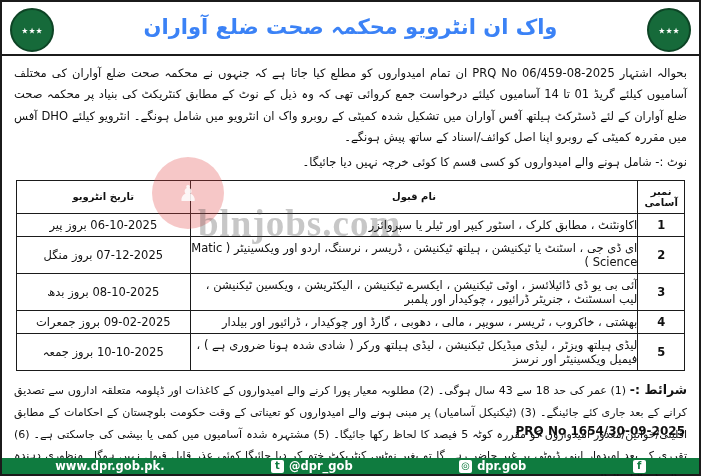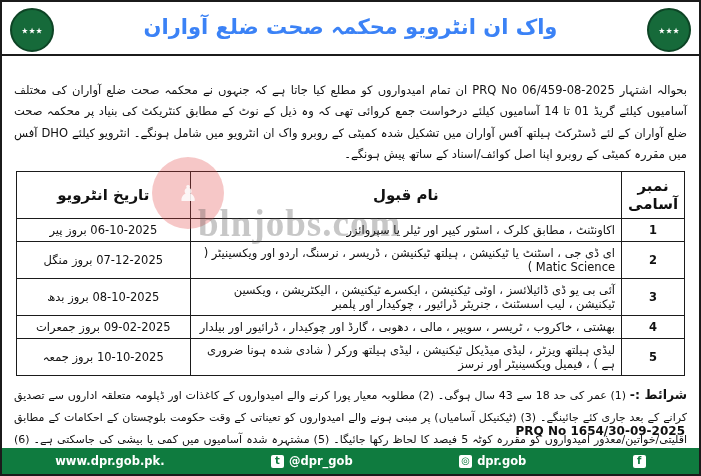--- a/index.html
+++ b/index.html
@@ -38,48 +38,48 @@
     font-size:21px;font-weight:bold;color:#3b82f6;
     direction:rtl;
     text-align:center;
     line-height:1.2;
   }
   
   .intro{
     direction:rtl;
     text-align:justify;
     text-align-last:right;
-    padding:24px 12px 4px 12px;
+    padding:7px 12px 4px 12px;
     font-size:11.5px;
     line-height:1.85;
     color:#111;
   }
   .note-line{
     direction:rtl;text-align:right;
     padding:0 12px 5px 12px;
     font-size:11.5px;line-height:1.8;color:#111;
   }
   
   table.jobs{
     width:96%;
     margin:2px auto 4px auto;
     border-collapse:collapse;
     direction:rtl;
     font-size:11.5px;
     color:#111;
   }
   table.jobs th,table.jobs td{
     border:1.5px solid #1b1b1b;
-    padding:4px 6px;
+    padding:4px 0;
     vertical-align:middle;
   }
   table.jobs th{
     font-weight:bold;
     text-align:center;
-    font-size:15px;
+    font-size:10px;
     padding:5px 6px;
   }
   td.c-no{width:7%;text-align:center;font-weight:bold;}
   td.c-name{text-align:right;}
   td.c-date{width:26%;text-align:center;}
   th.h-no{width:7%;}
   th.h-date{width:26%;}
   
   .conditions{
     direction:rtl;
@@ -92,21 +92,21 @@
   }
   .cond-label{font-weight:bold;font-size:12.5px;margin-top:24px;}
   .prq-bottom{
     position:absolute;
     right:14px;bottom:36px;
     font-size:12px;font-weight:bold;color:#111;
   }
   
   .footer{
     position:absolute;left:0;right:0;bottom:0;
-    height:26px;
+    height:16px;
     background:#0f7b3f;
     color:#ffffff;
     display:flex;align-items:center;justify-content:space-around;
     font-size:11.5px;font-weight:bold;
   }
   .footer .cell{display:flex;align-items:center;gap:5px;white-space:nowrap;}
   .ficon{
     display:inline-flex;align-items:center;justify-content:center;
     width:13px;height:13px;border-radius:2px;
     background:#ffffff;color:#0f7b3f;
@@ -142,20 +142,21 @@
     <div class="logo left">
       <span>٭٭٭</span>
     </div>
     <div class="header-title">واک ان انٹرویو محکمہ صحت ضلع آواران</div>
     <div class="logo right">
       <span>٭٭٭</span>
     </div>
   </div>
 
   <div class="intro">بحوالہ اشتہار 2025-08-06/459 PRQ No ان تمام امیدواروں کو مطلع کیا جاتا ہے کہ جنہوں نے محکمہ صحت ضلع آواران کی مختلف آسامیوں کیلئے گریڈ 01 تا 14 آسامیوں کیلئے درخواست جمع کروائی تھی کہ وہ ذیل کے نوٹ کے مطابق کنٹریکٹ کی بنیاد پر محکمہ صحت ضلع آواران کے لئے ڈسٹرکٹ ہیلتھ آفس آواران میں تشکیل شدہ کمیٹی کے روبرو واک ان انٹرویو میں شامل ہونگے۔ انٹرویو کیلئے DHO آفس میں مقررہ کمیٹی کے روبرو اپنا اصل کوائف/اسناد کے ساتھ پیش ہونگے۔</div>
+  <div class="note-line">نوٹ :- شامل ہونے والے امیدواروں کو کسی قسم کا کوئی خرچہ نہیں دیا جائیگا۔</div>
 
   <table class="jobs">
     <thead>
       <tr>
         <th class="h-no">نمبر آسامی</th>
         <th>نام قبول</th>
         <th class="h-date">تاریخ انٹرویو</th>
       </tr>
     </thead>
     <tbody>

